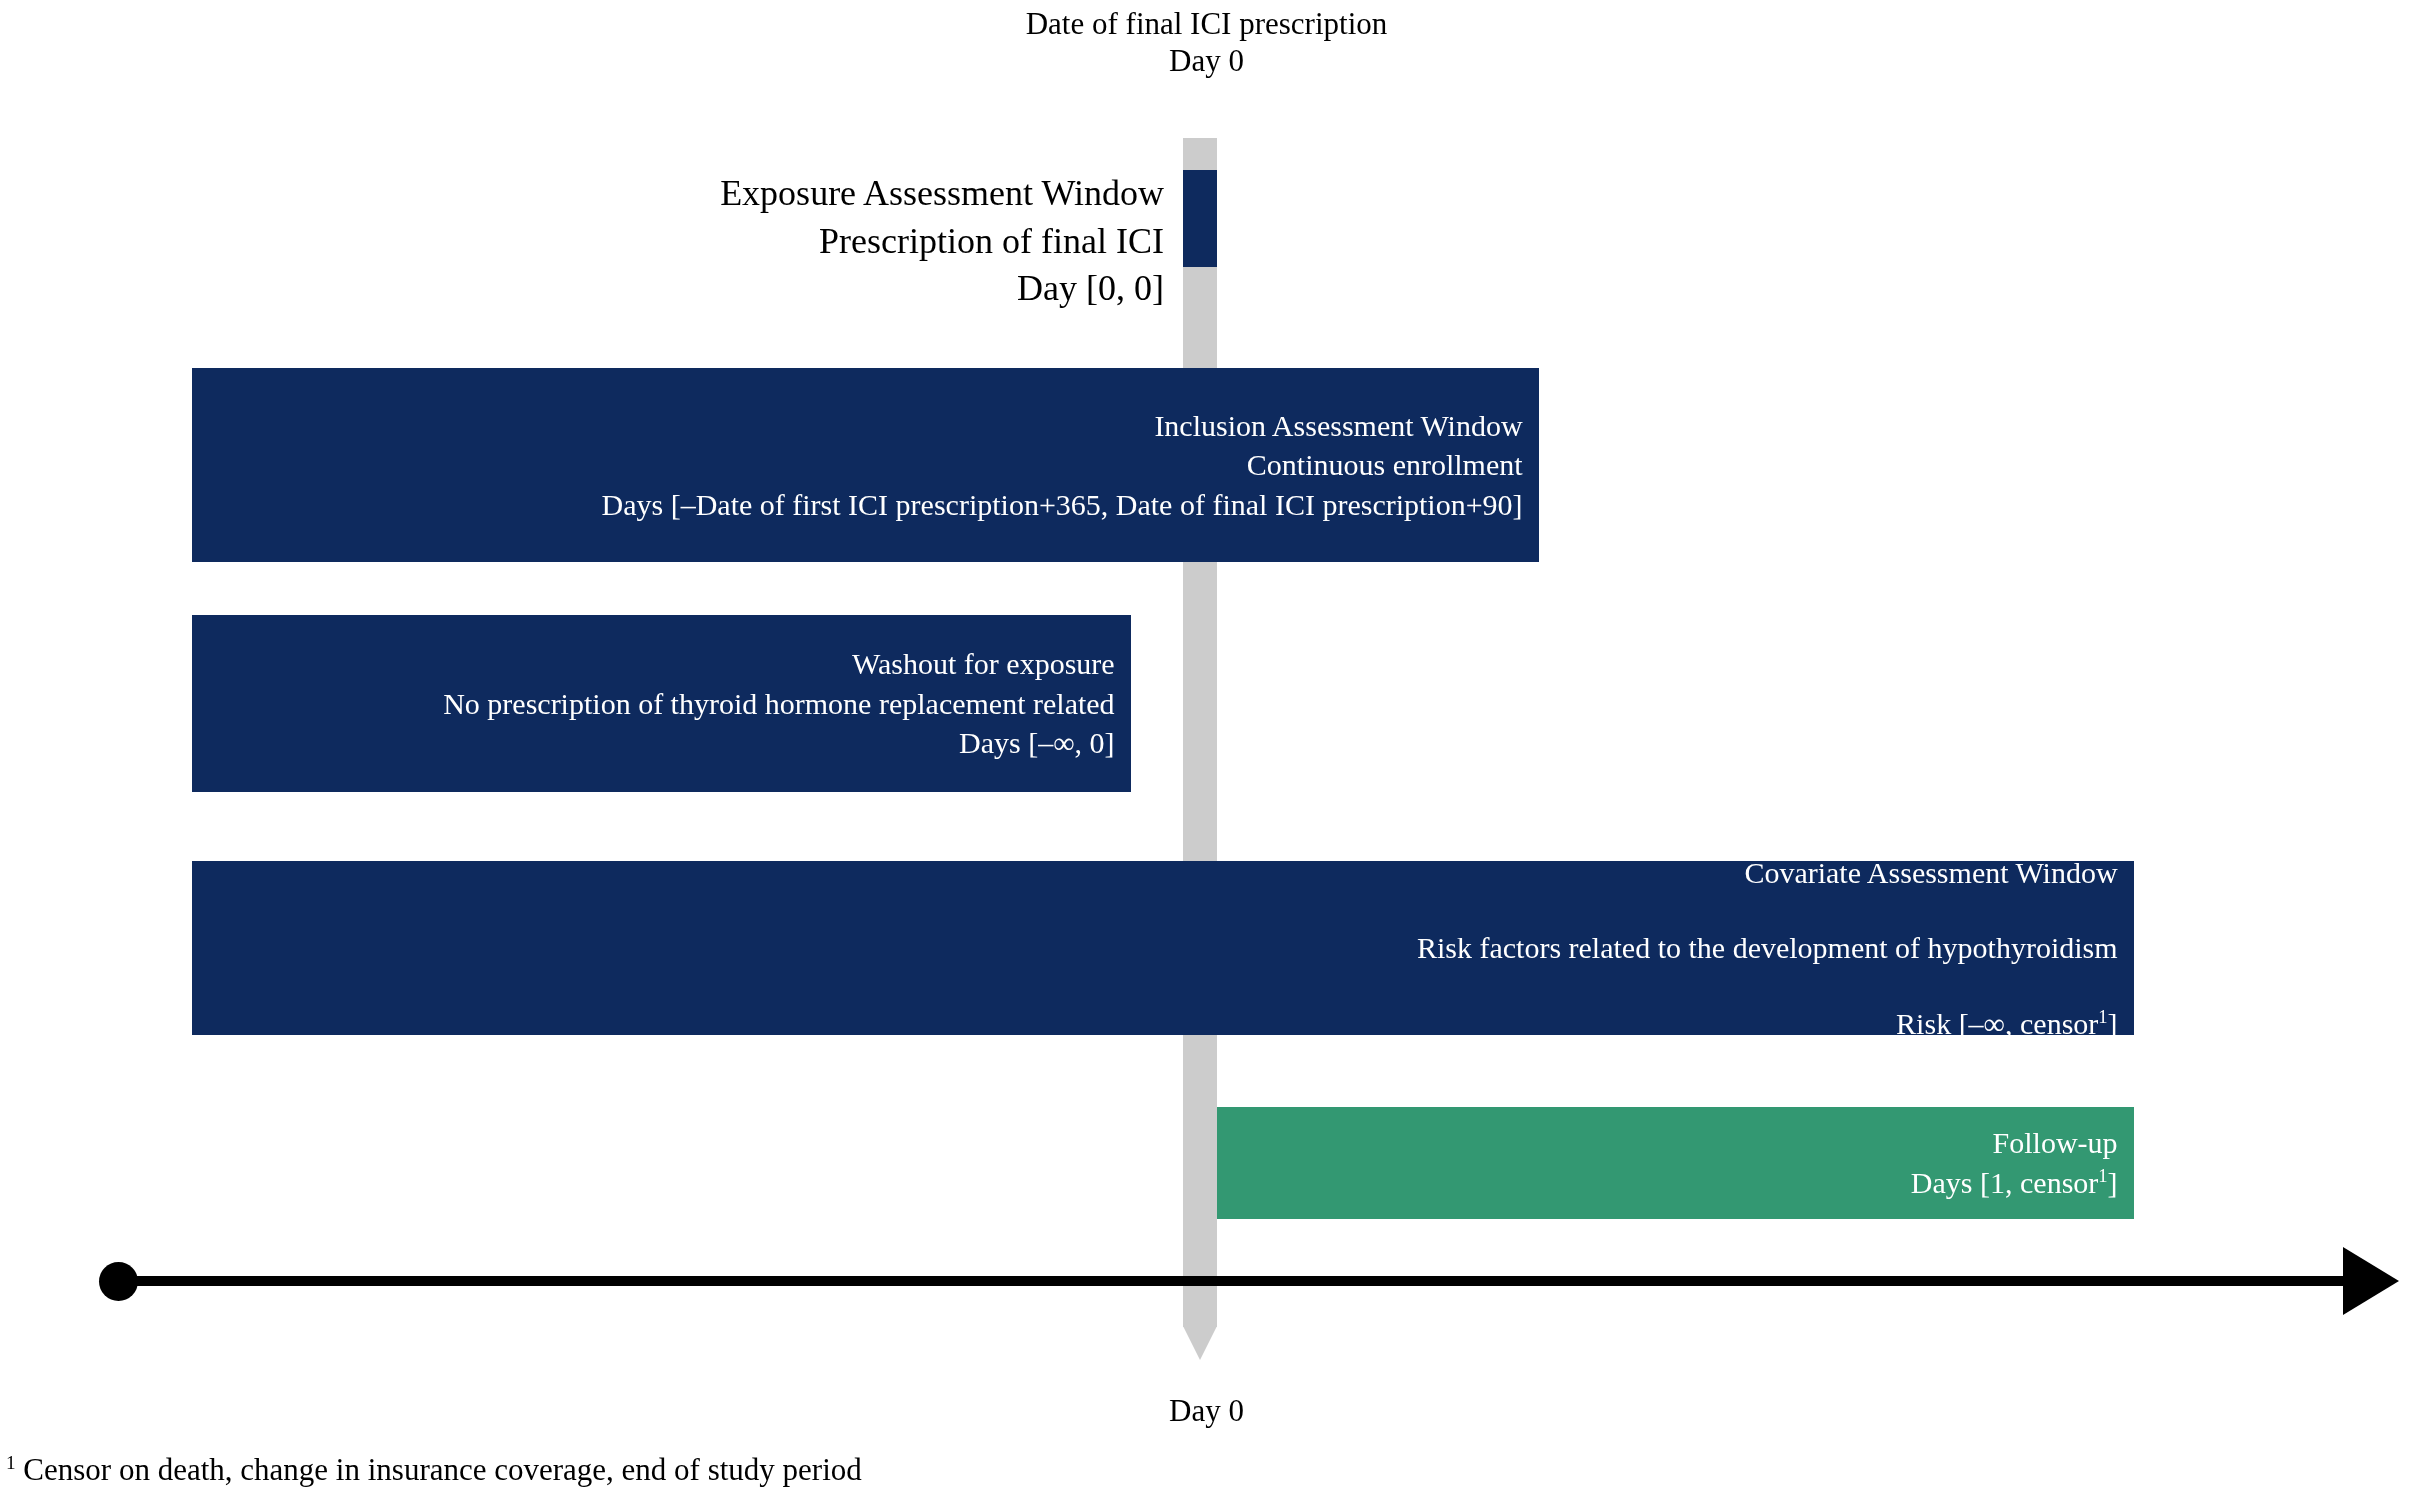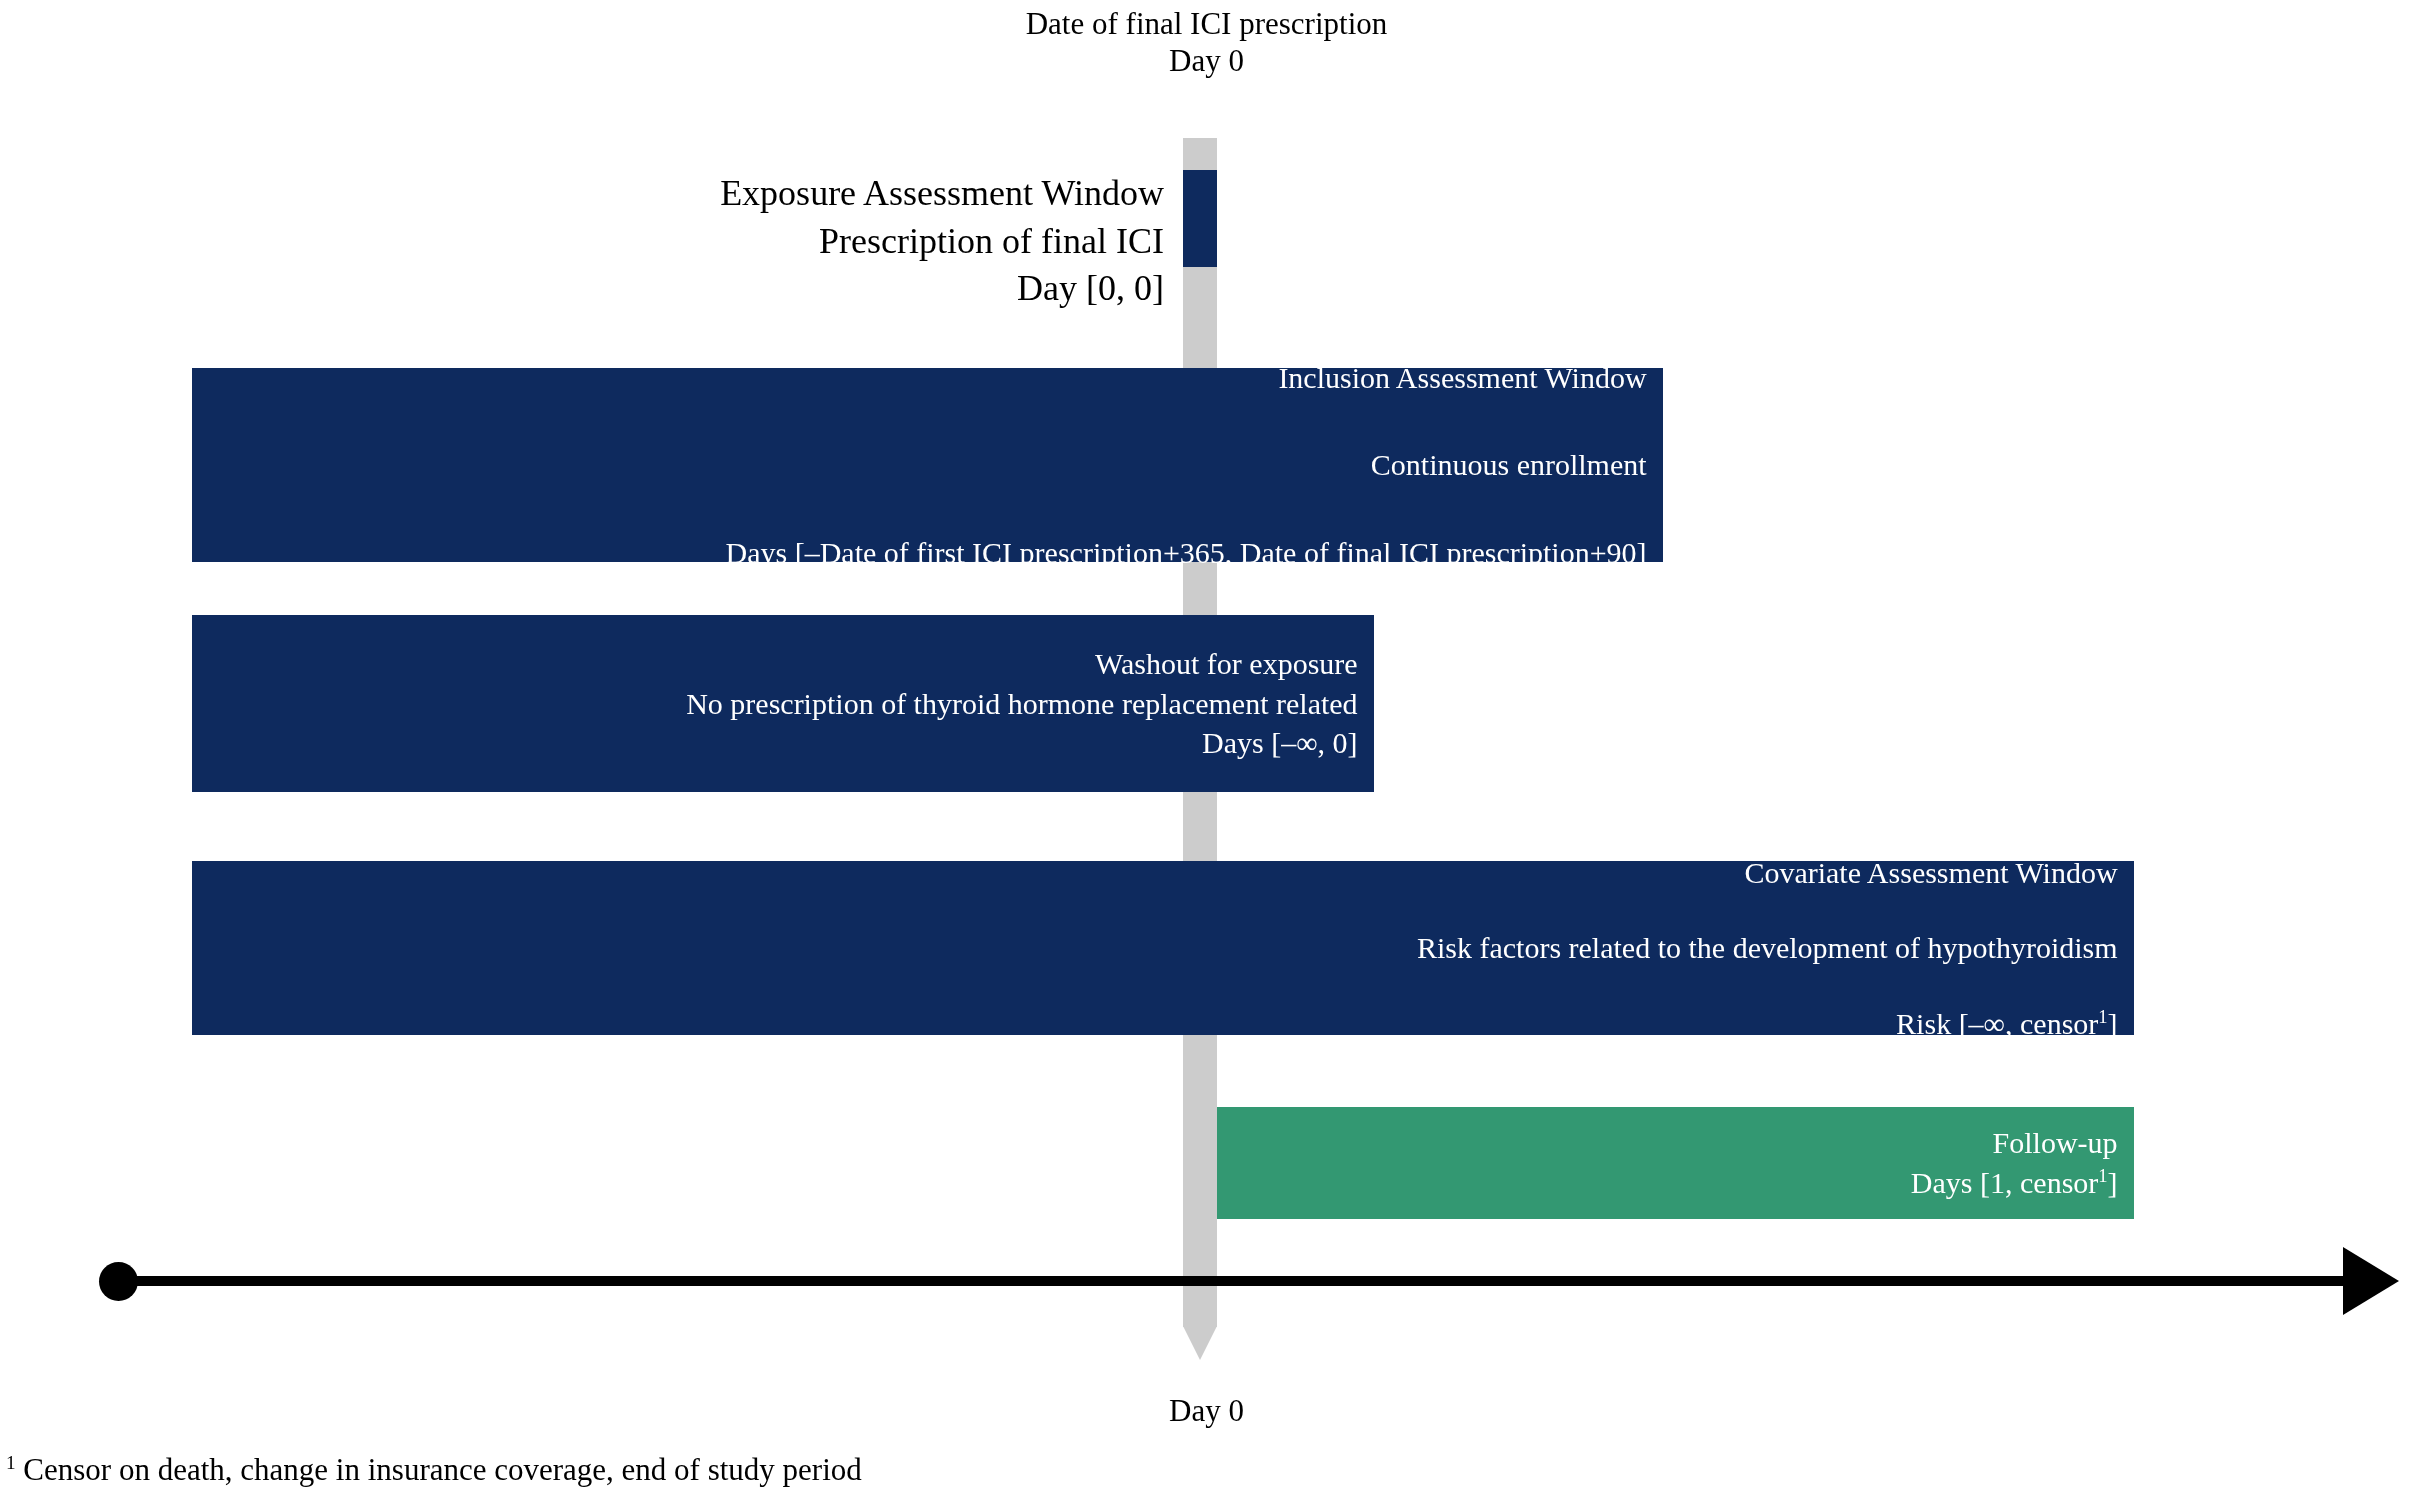--- a/index.html
+++ b/index.html
@@ -85,29 +85,28 @@
   #bar-exposure {
     left: 1183px;
     top: 170px;
     width: 34px;
     height: 97px;
   }
 
   #bar-inclusion {
     left: 192px;
     top: 368px;
-    width: 1471px;
+    width: 1347px;
     height: 194px;
-    gap: 48px;
   }
 
   #bar-washout {
     left: 192px;
     top: 615px;
-    width: 1182px;
+    width: 939px;
     height: 177px;
   }
 
   #bar-covariate {
     left: 192px;
     top: 861px;
     width: 1942px;
     height: 174px;
     gap: 36px;
   }

